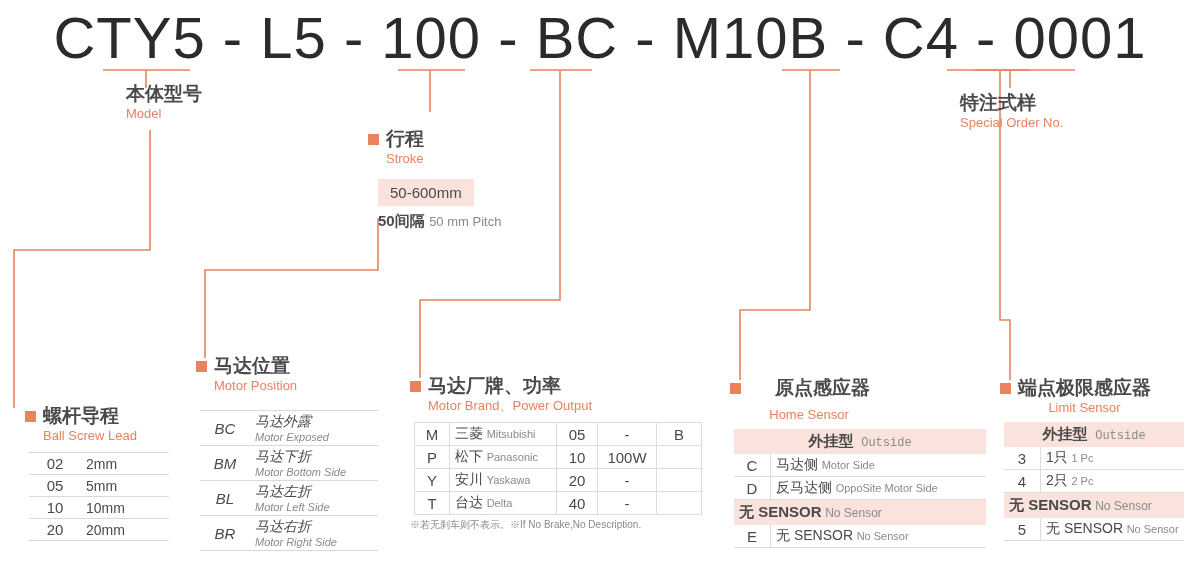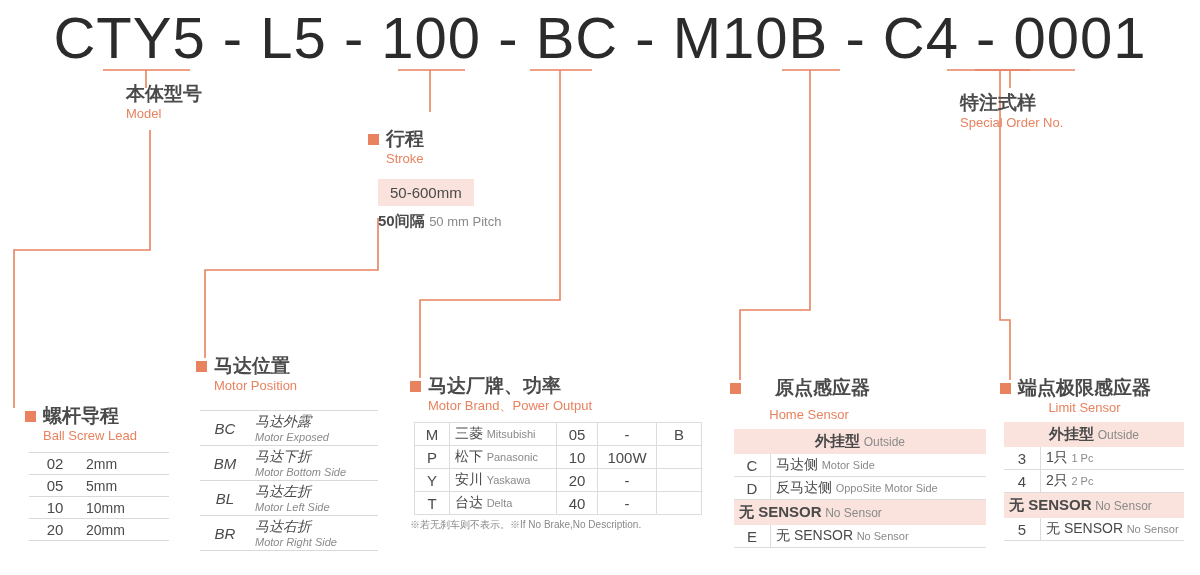--- a/index.html
+++ b/index.html
@@ -31,21 +31,21 @@
   .en{font-size:13px;color:#e8825f;line-height:16px;margin-top:1px;}
   .cn-small{font-size:15px;font-weight:bold;color:#4a4a4a;}
   
   table{border-collapse:collapse;font-size:13px;color:#4a4a4a;}
   td{padding:2px 5px;vertical-align:middle;}
   .tbl td{border-top:1px solid #d9d9d9;border-bottom:1px solid #d9d9d9;}
   .code{font-size:15px;text-align:center;color:#4a4a4a;}
   .zh{font-size:14px;color:#4a4a4a;}
   .en2{font-size:11px;color:#8a8a8a;}
   .pinkrow td{background:#fae3dc;color:#4a4a4a;}
-  .pinkhdr{background:#fae3dc;text-align:center;}
+  .pinkhdr{background:#fae3dc;text-align:center;font-family:Liberation Mono, monospace;}
   .boxline td{border:1px solid #dcdcdc;}
   .note{font-size:10px;color:#8a8a8a;margin-top:3px;}
   
   .strokebox{
     background:#fae3dc;color:#4a4a4a;font-size:15px;
     padding:5px 12px;display:inline-block;
   }
 </style>
 </head>
 <body>

